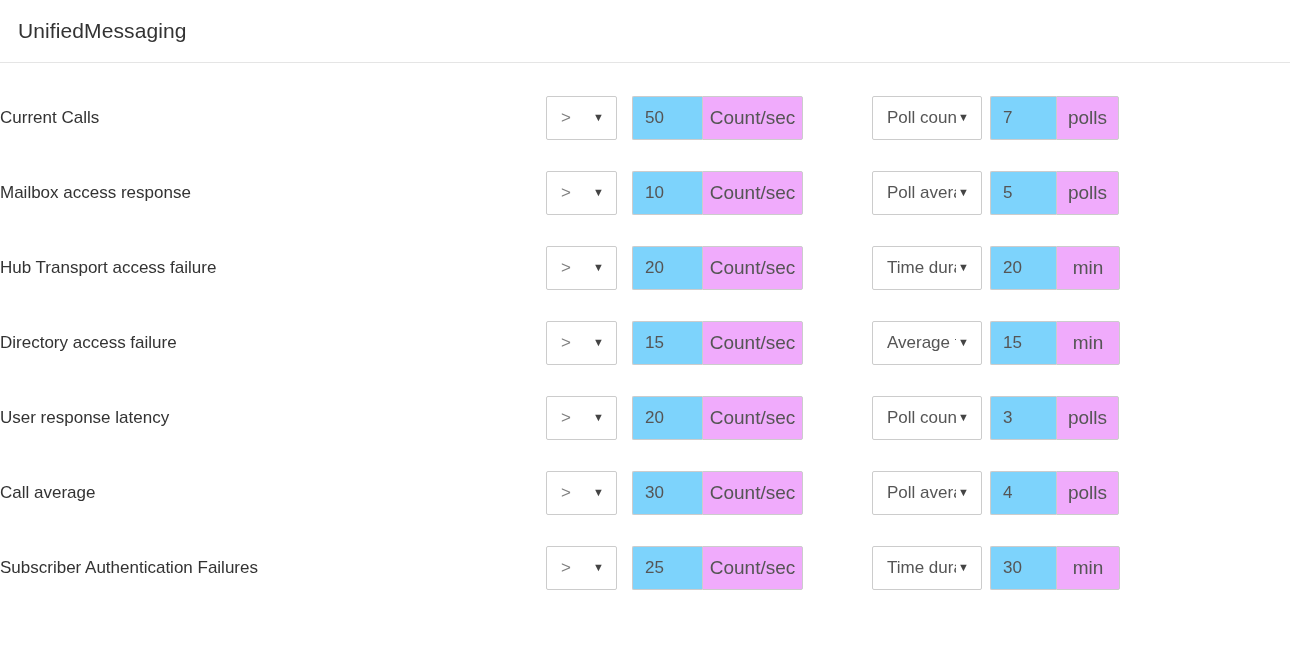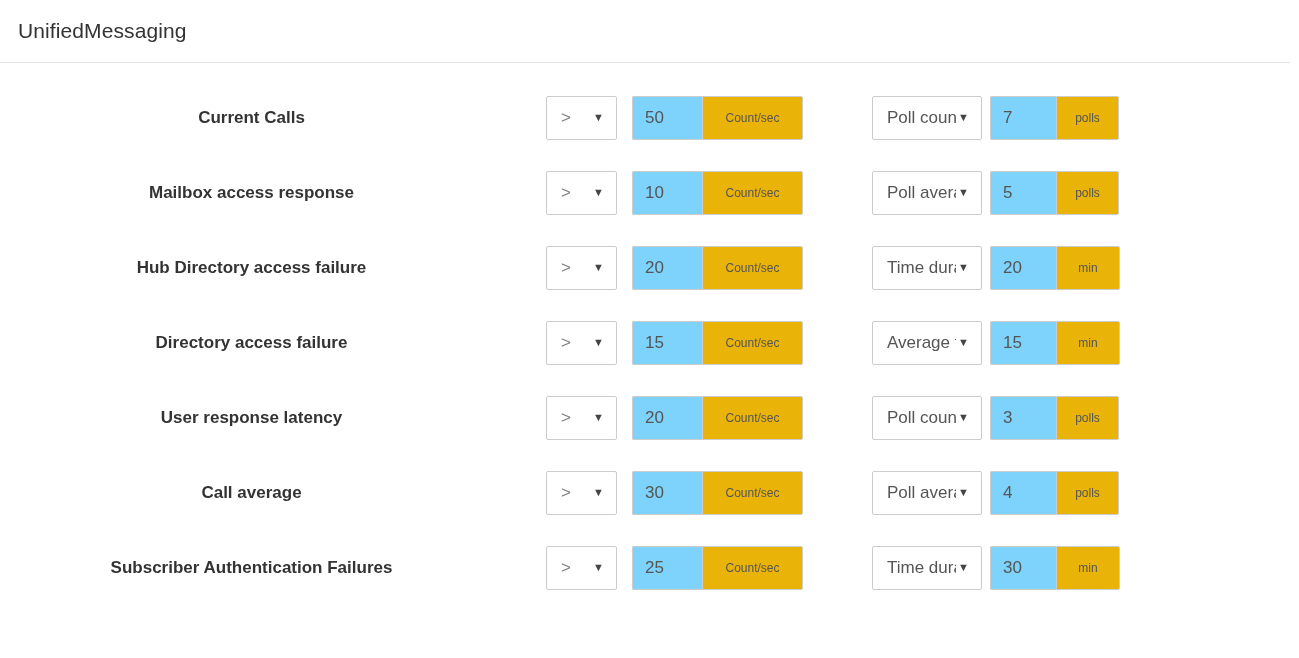--- a/index.html
+++ b/index.html
@@ -37,23 +37,23 @@
     padding-top: 17px;
   }
   .form-row {
     display: flex;
     align-items: center;
     height: 75px;
   }
 
   .row-label {
     width: 503px;
-    text-align: center;
+    text-align: left;
     font-size: 17px;
-    font-weight: 700;
+    font-weight: 400;
     color: #333333;
     padding-right: 0;
     white-space: nowrap;
     line-height: 20px;
   }
 
   .col-operator {
     width: 114px;
     padding-left: 43px;
     display: flex;
@@ -125,22 +125,22 @@
     color: #555555;
     padding: 0 12px;
     outline: none;
     display: flex;
     align-items: center;
     line-height: 20px;
   }
   .ig-addon {
     border: 1px solid #cccccc;
     border-radius: 0 2px 2px 0;
-    background: #eab308;
-    font-size: 12px;
+    background: #f0abfc;
+    font-size: 19px;
     color: #555555;
     display: flex;
     align-items: center;
     justify-content: center;
     padding: 0 12px;
     white-space: nowrap;
     line-height: 20px;
   }
 
   .threshold-input { width: 70px; }
@@ -216,21 +216,21 @@
 
     <div class="col-rearm-value">
       <div class="input-group">
         <div class="ig-input rearm-input">5</div>
         <div class="ig-addon rearm-addon-polls">polls</div>
       </div>
     </div>
   </div>
 
   <div class="form-row">
-    <div class="row-label">Hub Directory access failure</div>
+    <div class="row-label">Hub Transport access failure</div>
 
     <div class="col-operator">
       <div class="select-box select-operator">
         <span class="select-value">&gt;</span>
         <span class="select-caret">▼</span>
       </div>
     </div>
 
     <div class="col-threshold">
       <div class="input-group">

